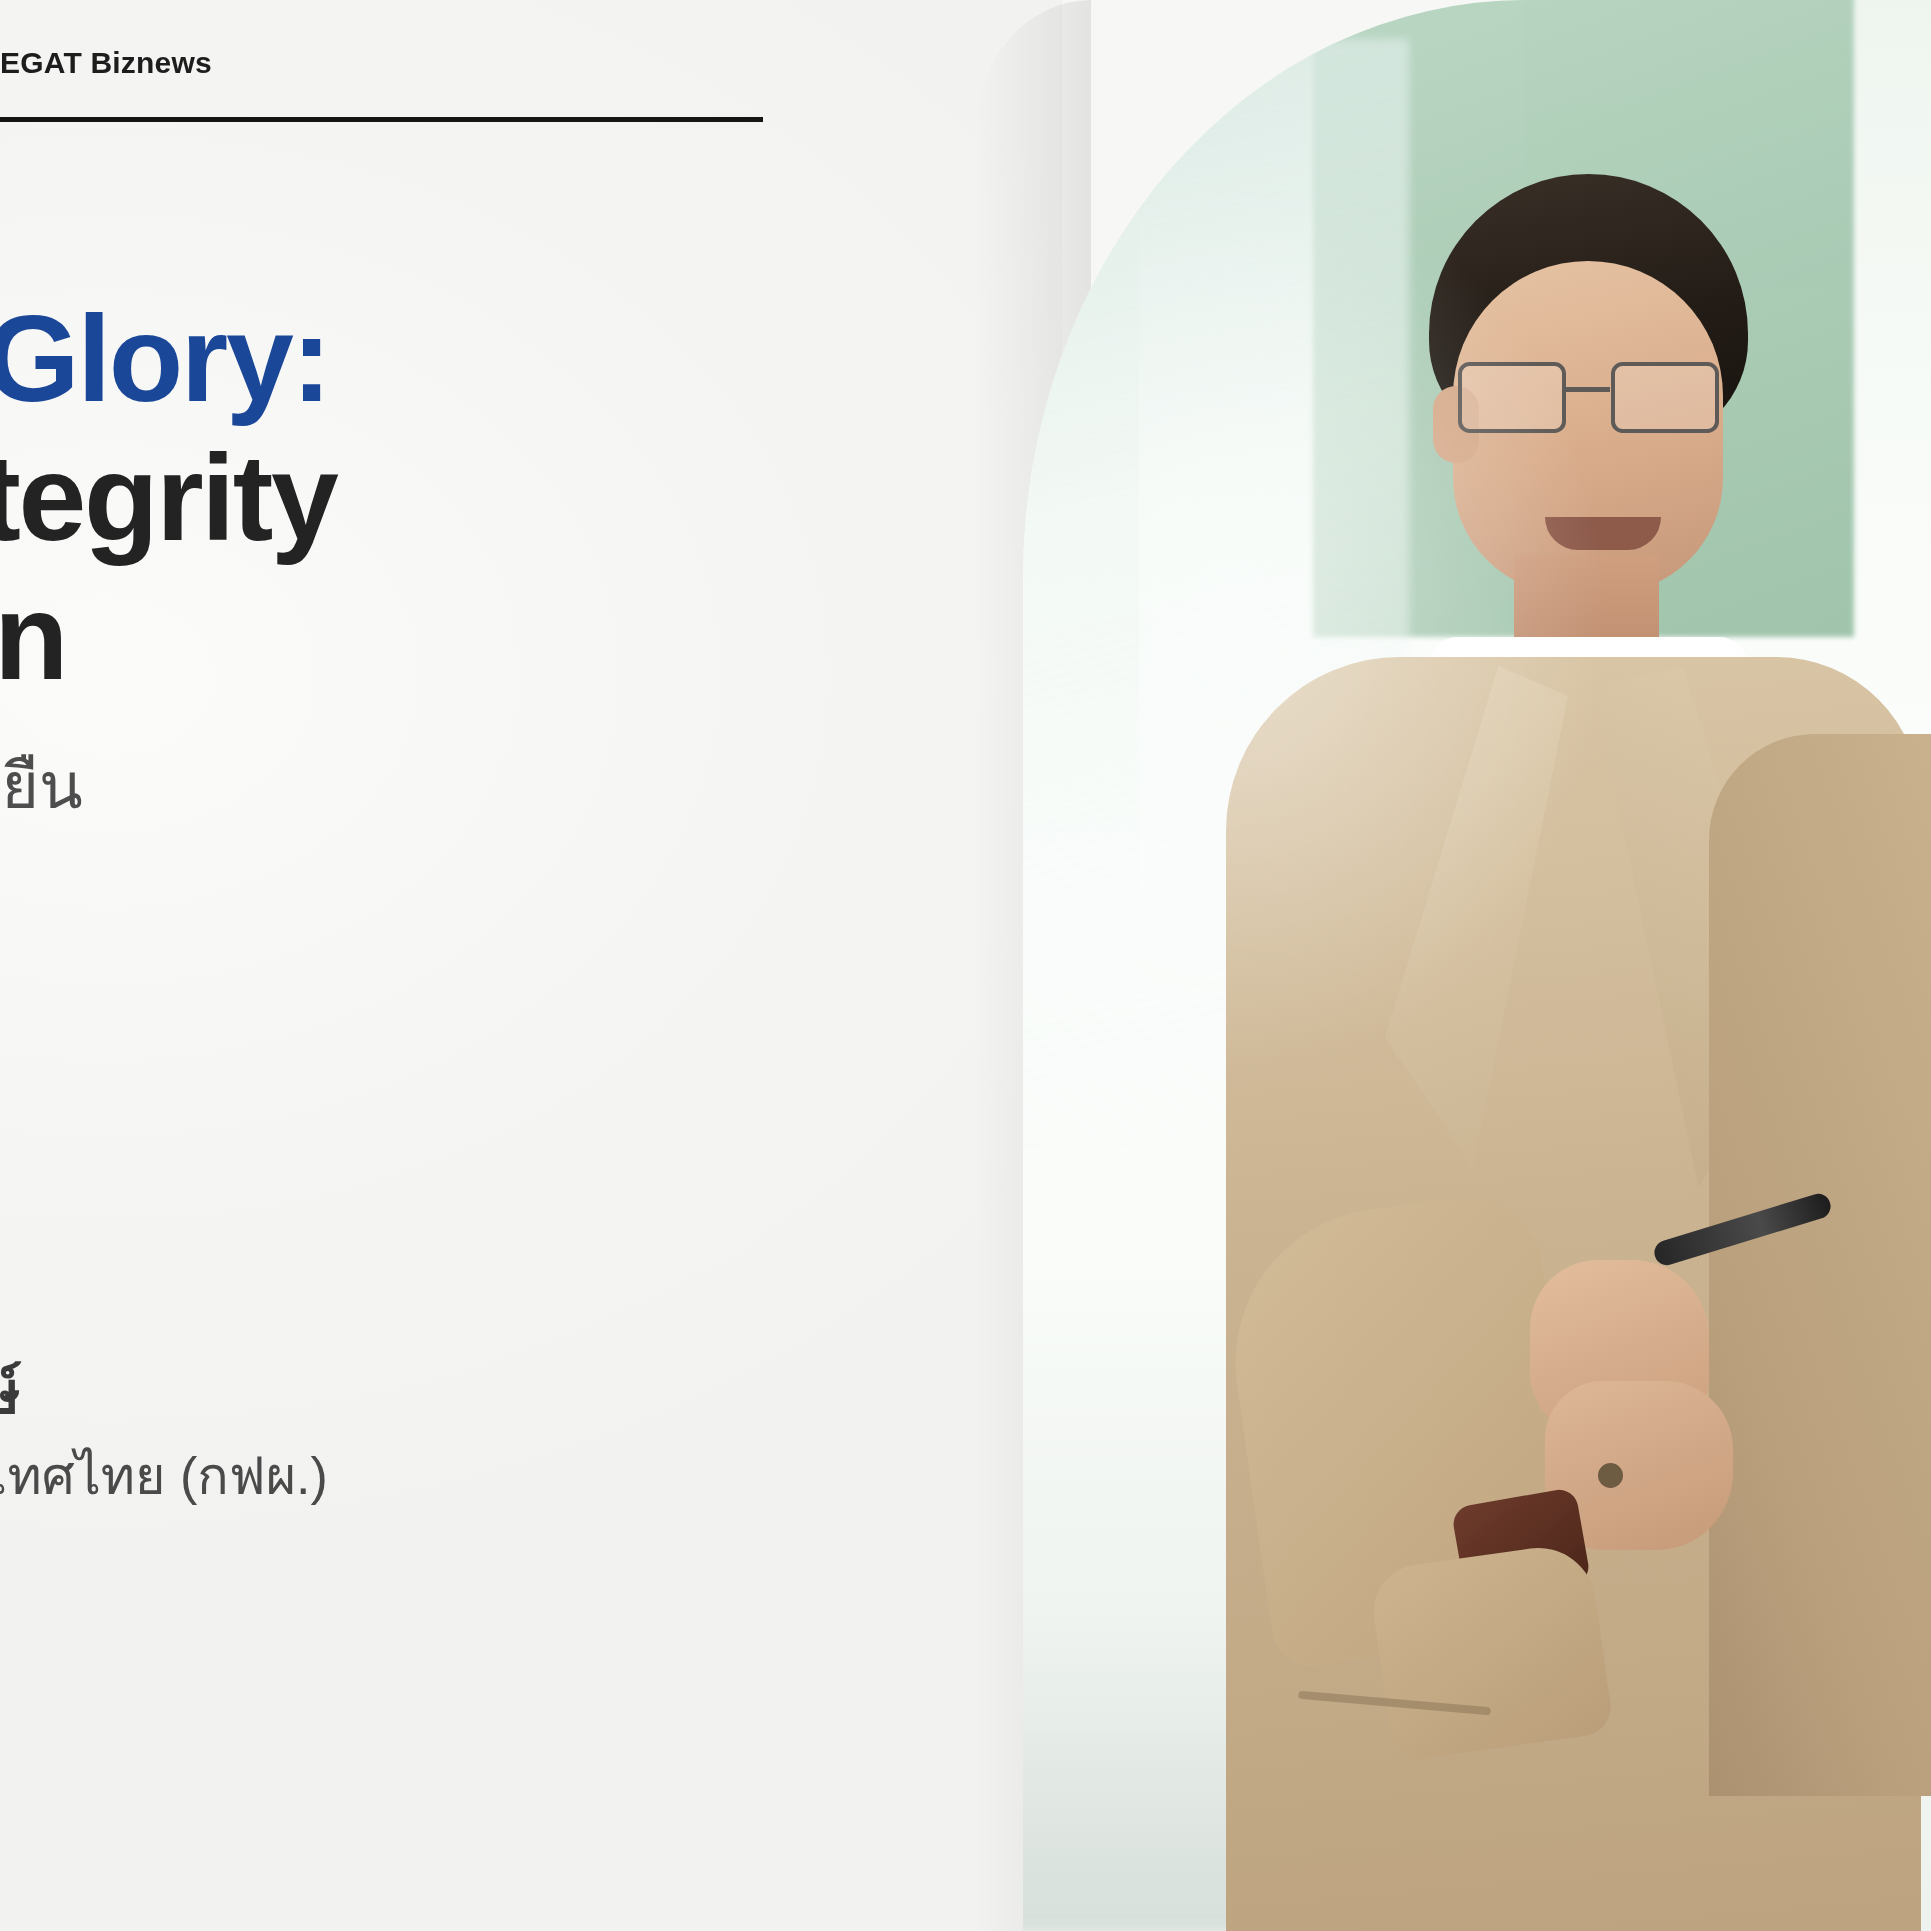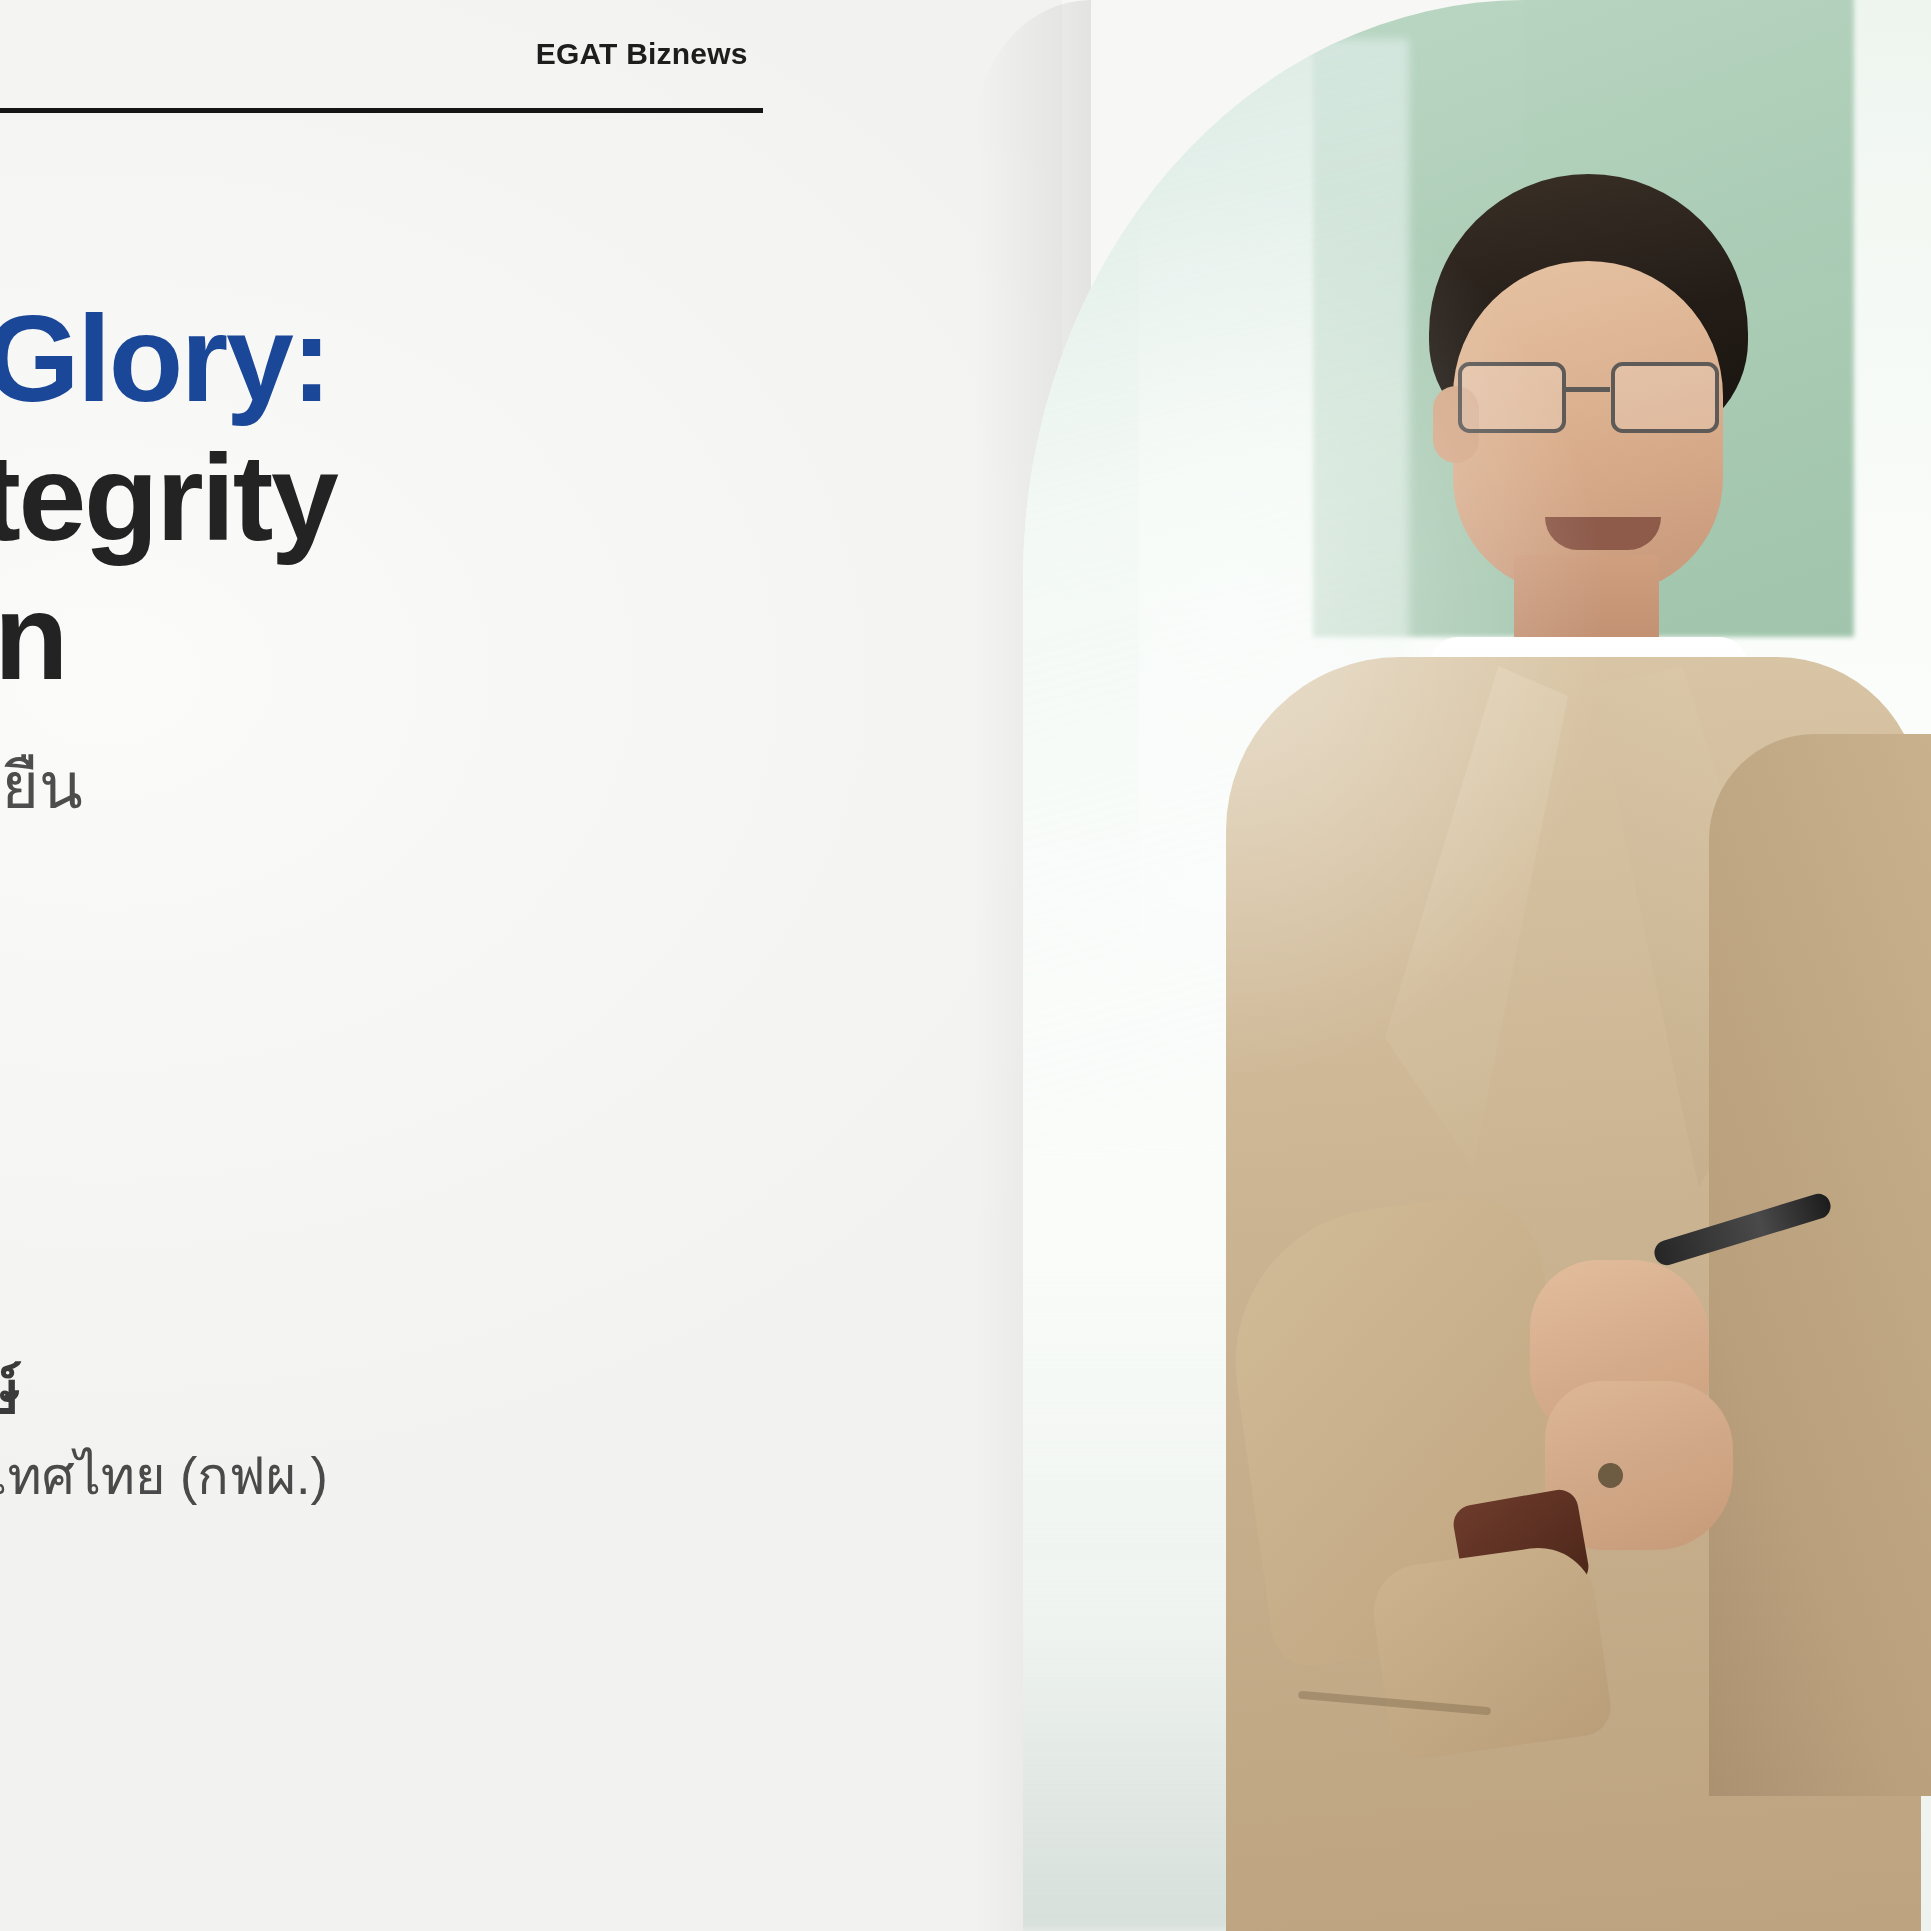--- a/index.html
+++ b/index.html
@@ -22,23 +22,23 @@
   #left-panel {
     position:absolute; left:0; top:0;
     width:1062px; height:1931px;
     background:
       radial-gradient(1159px 869px at 10% 35%, #fbfbfa 0%, #f5f5f4 60%, #f2f2f1 100%);
   }
 
   
   #header {
     position:absolute;
-    left:0; top:39px;
+    left:0; top:48px;
     width:763px;
-    text-align:right;
+    text-align:left;
   }
   #header-label {
     font-size:30px;
     font-weight:bold;
     letter-spacing:0.2px;
     color:#1d1d1d;
     line-height:1;
     padding-right:15.4px;
   }
   #header-rule {

